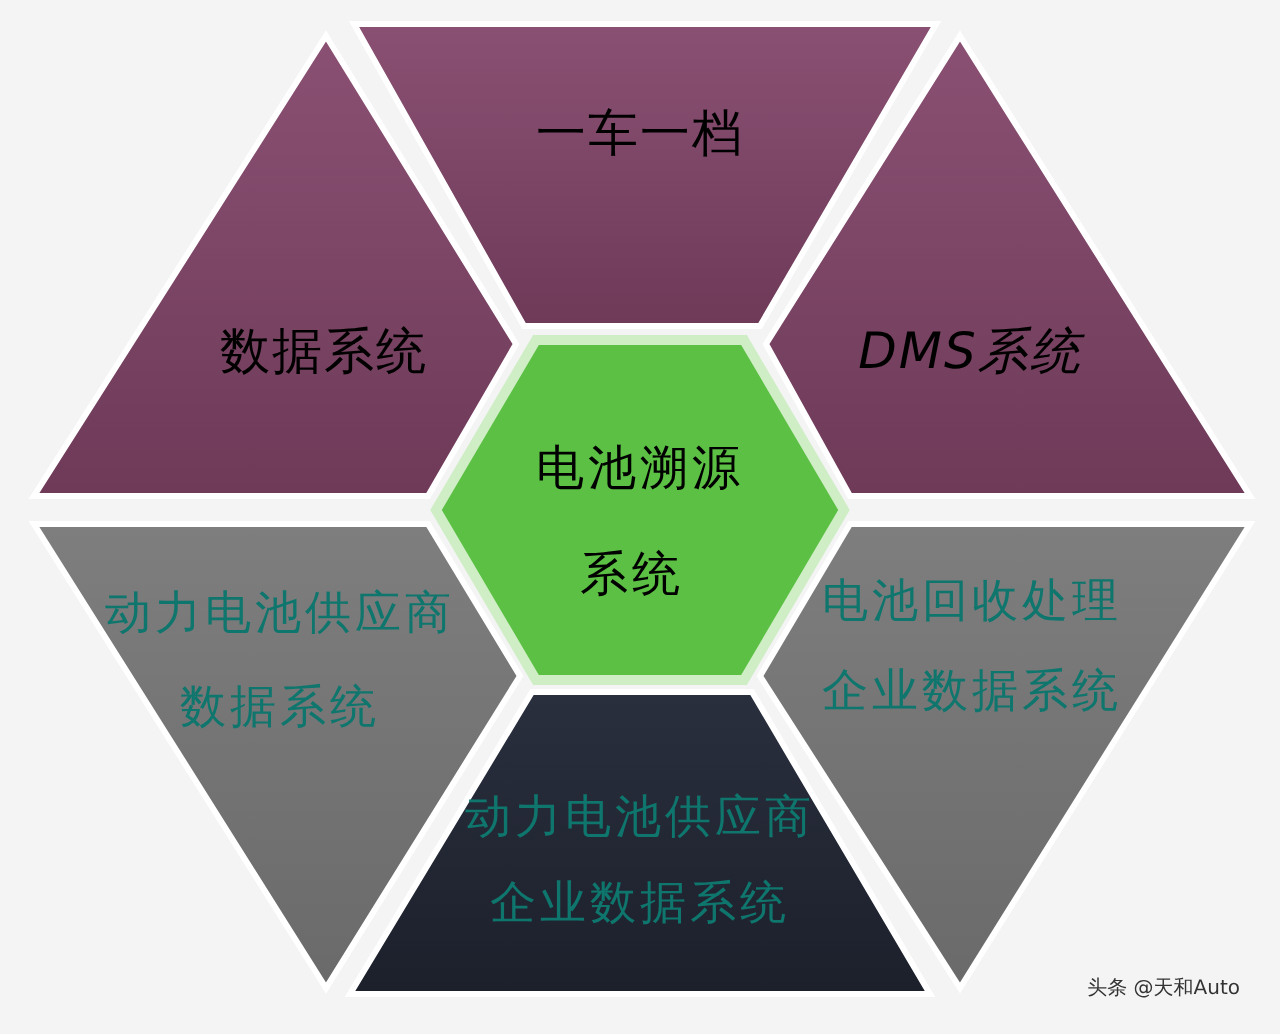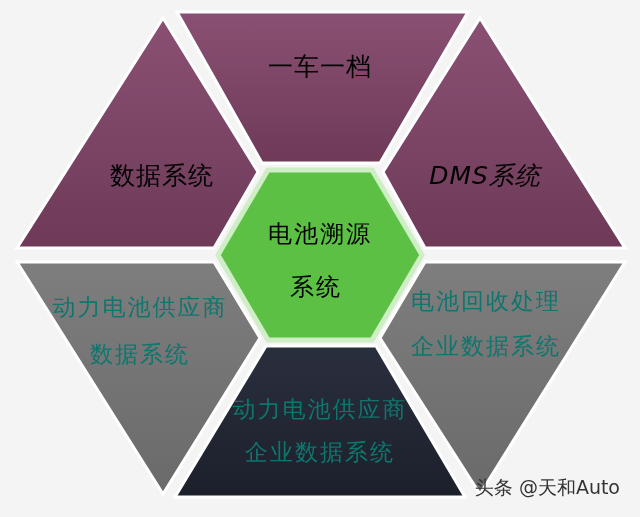--- a/index.html
+++ b/index.html
@@ -14,21 +14,21 @@
       position: absolute;
       text-align: center;
       white-space: nowrap;
       line-height: 1;
     }
     .lbl-big { font-size: 25px; color: #000000; letter-spacing: 1px; }
     .lbl-mid { font-size: 23px; color: #0f766e; letter-spacing: 2px; }
     .lbl-center { font-size: 24px; color: #000000; letter-spacing: 2px; }
     .watermark {
       position: absolute; right: 20px; bottom: 16px;
-      font-size: 19px; color: #333333;
+      font-size: 10px; color: #333333;
     }
   </style>
 </head>
 <body>
 
 <svg id="diagram" viewBox="0 0 640 517" width="640" height="517">
   <defs>
     <linearGradient id="gPurple" x1="0" y1="0" x2="0" y2="1">
       <stop offset="0" stop-color="#8a5073"></stop>
       <stop offset="1" stop-color="#6e3a58"></stop>

